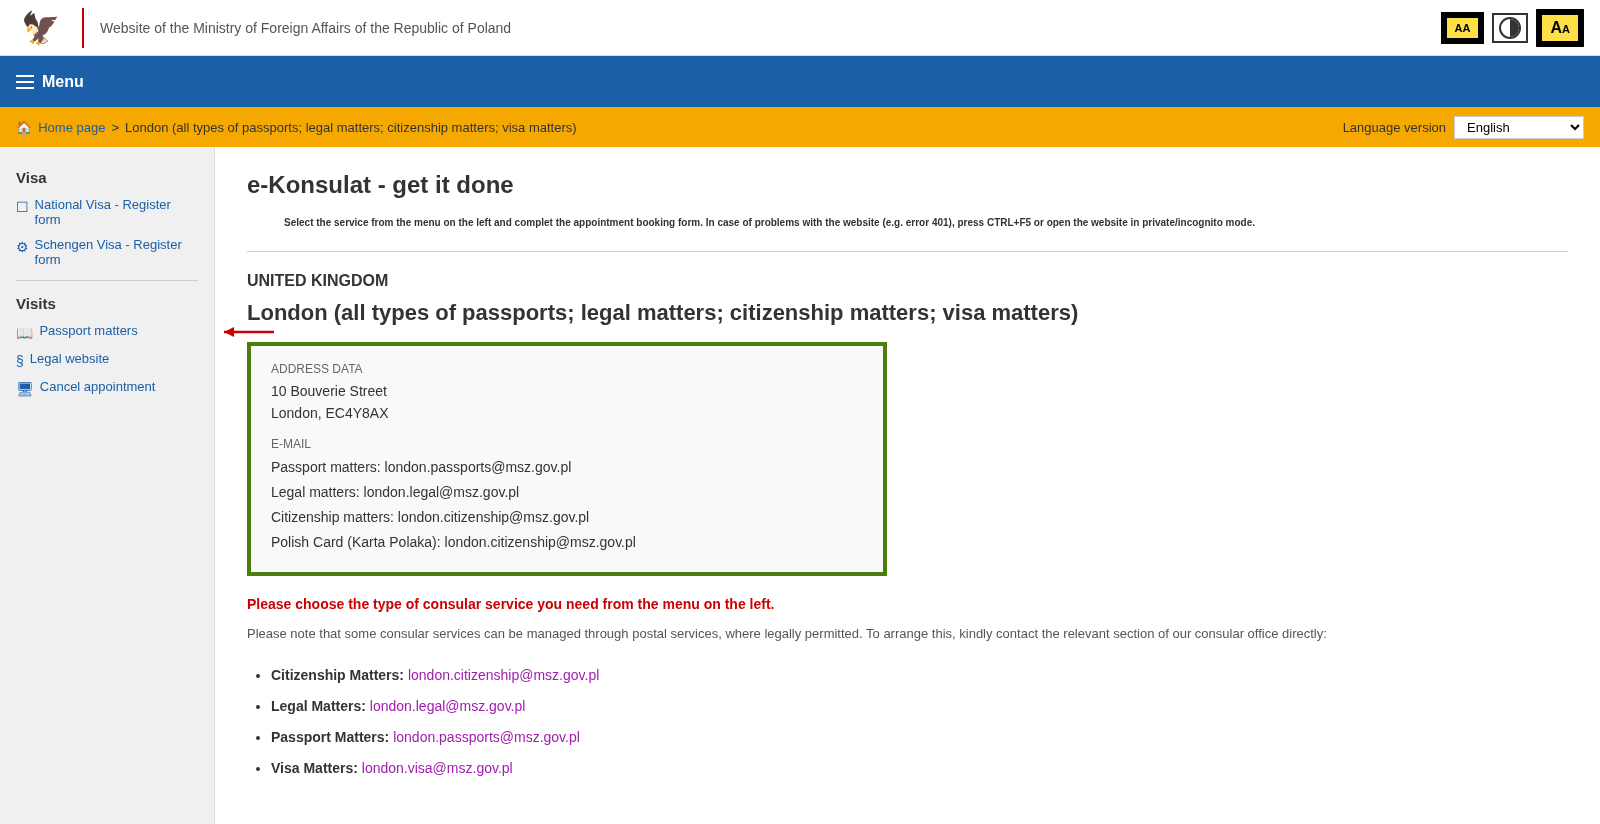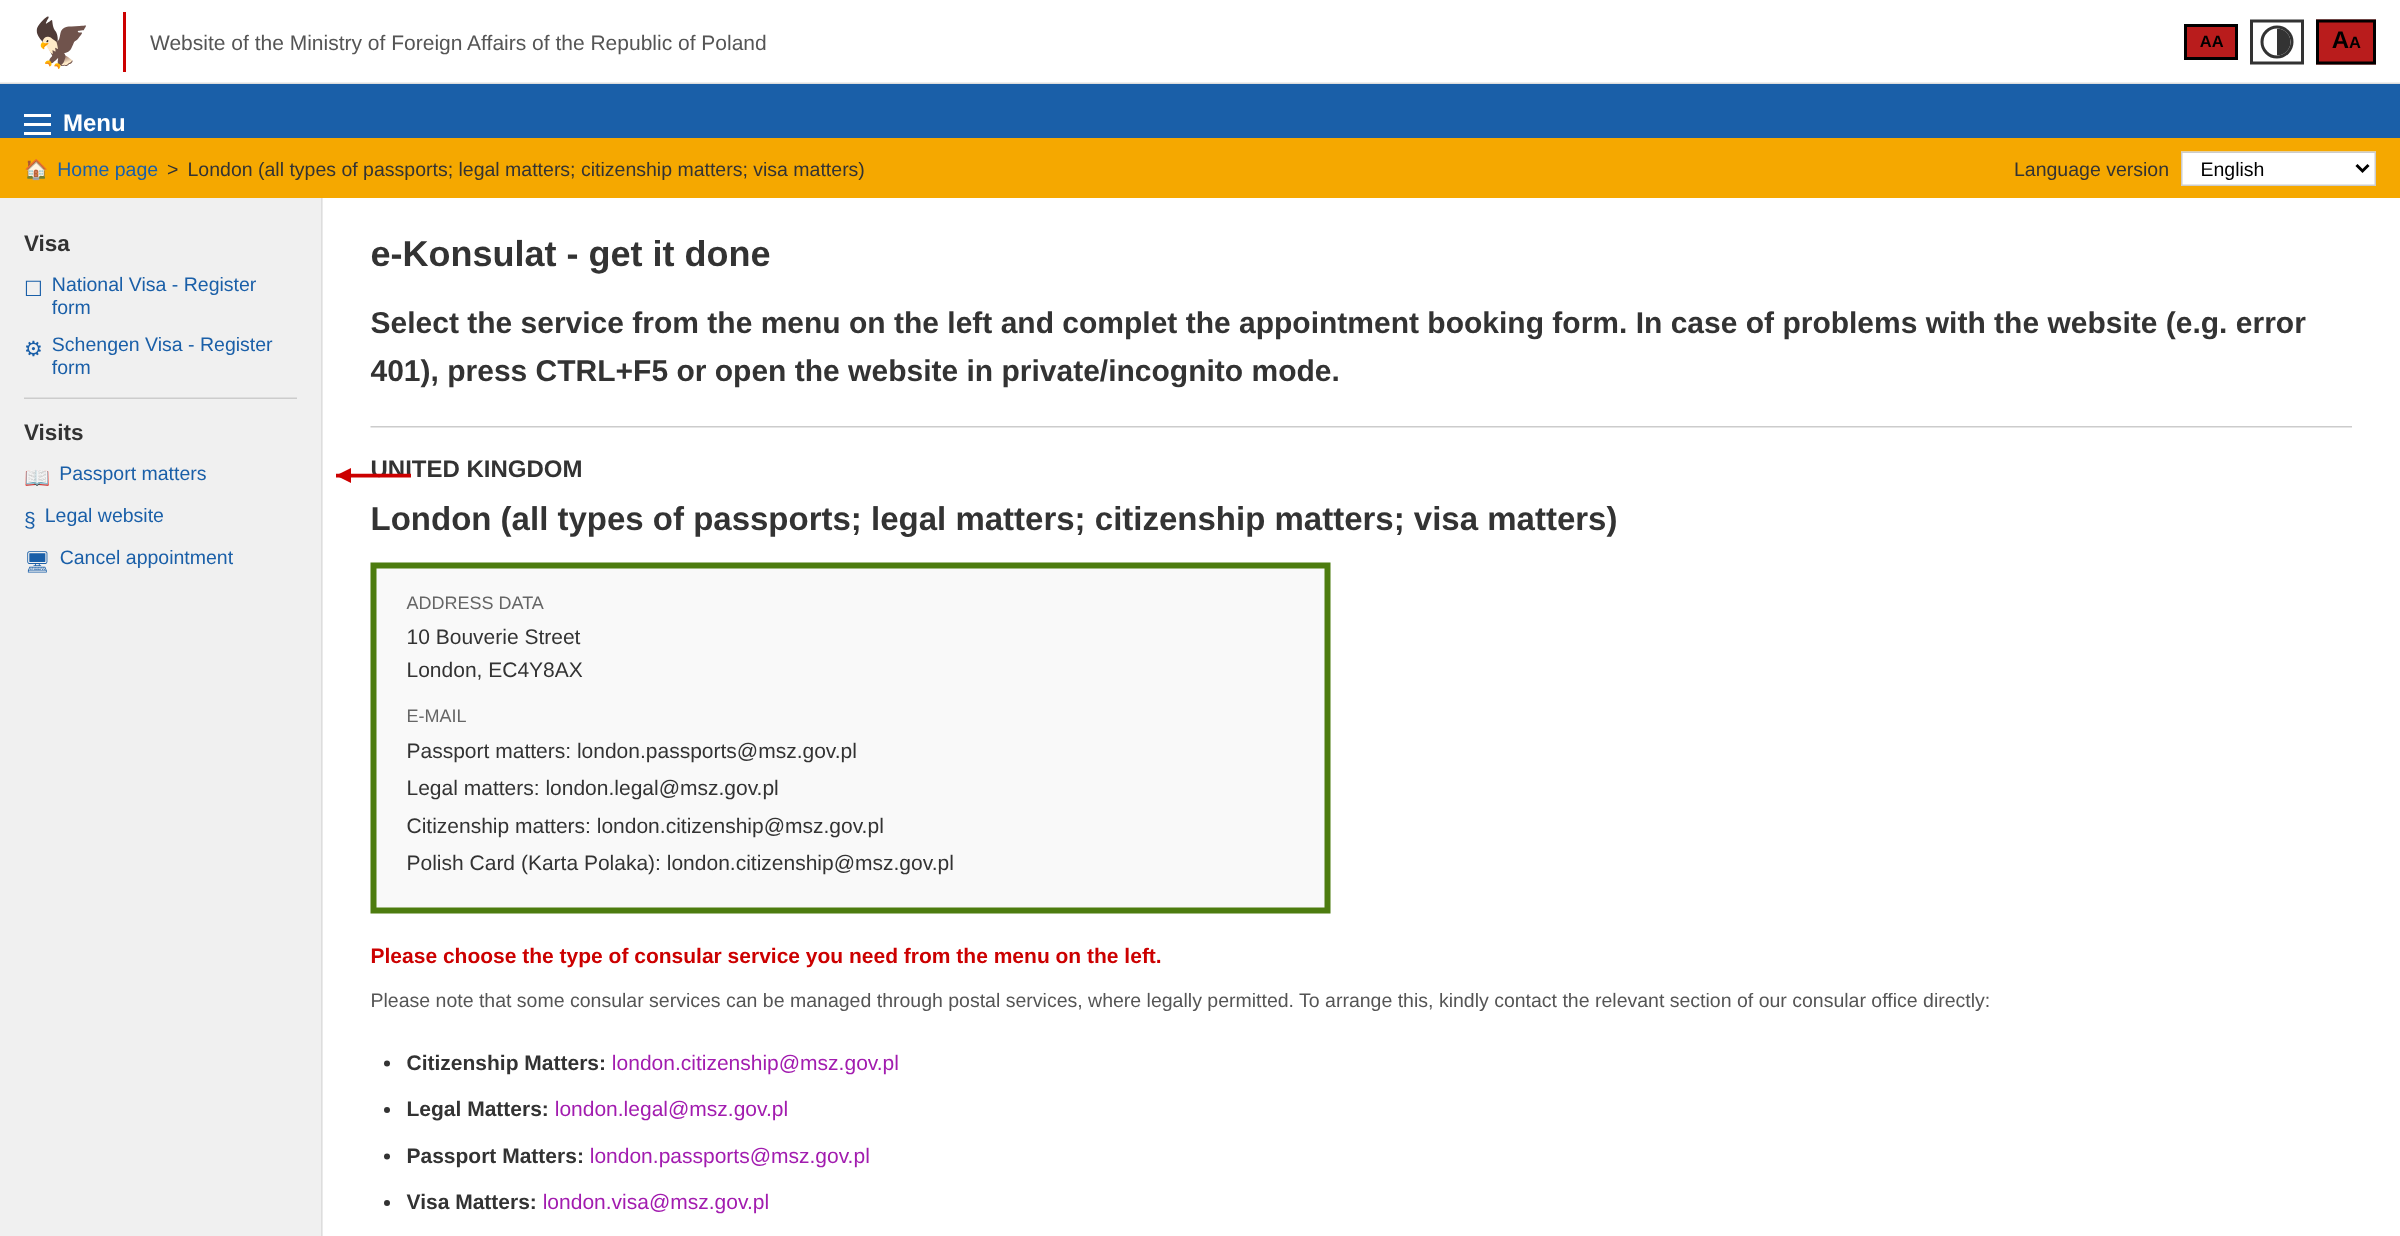--- a/index.html
+++ b/index.html
@@ -29,22 +29,22 @@
       flex: 1;
       font-size: 14px;
       color: #555;
     }
     .top-header .controls {
       display: flex;
       align-items: center;
       gap: 8px;
     }
     .ctrl-btn {
-      border: 2px solid #000000;
-      background: #b91c1c;
+      border: 6px solid #000000;
+      background: #fde047;
       cursor: pointer;
       padding: 4px 8px;
       font-size: 13px;
       font-weight: bold;
       min-width: 36px;
       text-align: center;
     }
     .ctrl-btn.contrast {
       background: #fff;
       border: 2px solid #333;
@@ -71,23 +71,23 @@
       position: absolute;
       right: 0;
       top: 0;
     }
 
     
     .nav-bar {
       background: #1a5fa8;
       color: #fff;
       display: flex;
-      align-items: flex-end;
+      align-items: center;
       padding: 0 16px;
-      height: 36px;
+      height: 51px;
     }
     .menu-btn {
       display: flex;
       align-items: center;
       gap: 8px;
       font-size: 16px;
       font-weight: bold;
       cursor: pointer;
       color: #fff;
     }
@@ -190,23 +190,24 @@
       padding: 24px 32px;
       overflow-y: auto;
     }
     .main-content h1 {
       font-size: 24px;
       font-weight: bold;
       margin-bottom: 16px;
       color: #333;
     }
     .main-content .intro-text {
-      font-size: 20px;
+      font-size: 10px;
       line-height: 1.6;
       margin-bottom: 16px;
+      margin-left: 37px;
     }
     .main-content .intro-text strong {
       font-weight: bold;
     }
     .hr-line {
       border: none;
       border-top: 1px solid #ccc;
       margin: 20px 0;
     }
     .country-title {

